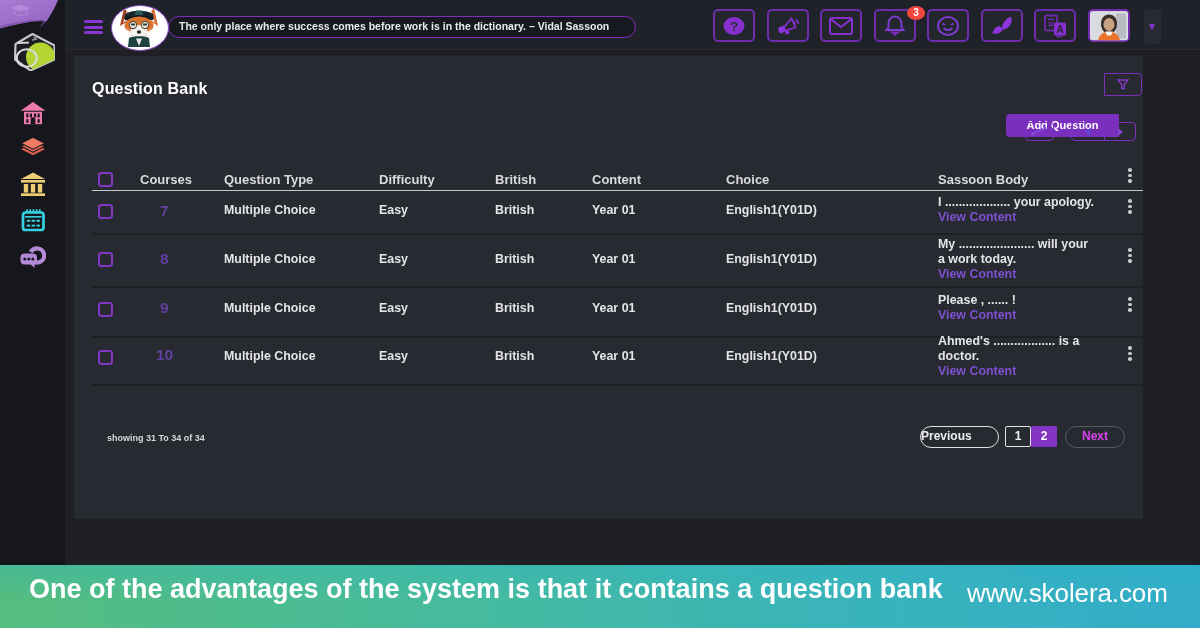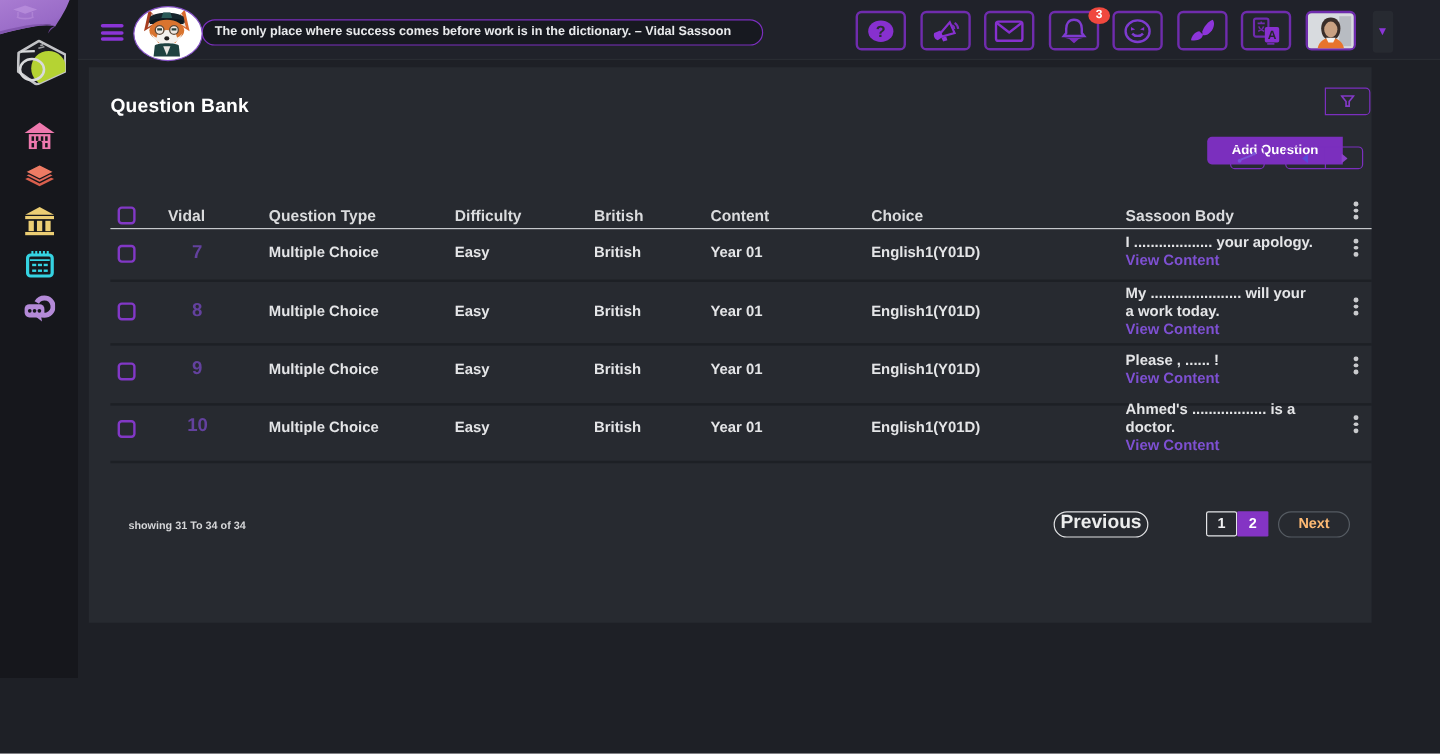--- a/index.html
+++ b/index.html
@@ -37,24 +37,24 @@
   .rline { position:absolute; left:18px; width:1051px; height:1.5px; background:#1d2025; }
   .cbox { position:absolute; left:24px; width:15px; height:15px; border:2px solid #8238c6; border-radius:3.5px; }
   .cell { position:absolute; font-size:12.4px; font-weight:bold; color:#e4e5e7; }
   .num { color:#63419e; font-size:15.5px !important; }
   .vc { color:#7e50d2; }
   .dots3 { position:absolute; left:1054px; width:4px; }
   .dots3 i { display:block; width:3.5px; height:3.5px; border-radius:50%; background:#c9cacd; margin-bottom:2px; }
 
   
   .showing { position:absolute; left:33px; top:377px; font-size:9px; font-weight:bold; color:#d6d7d9;text-align:right; }
-  .prevb { position:absolute; left:804px; top:369.5px; width:79px; height:22px; border:1.8px solid #dfe0e2; border-radius:11px; color:#eceded; font-size:16px; font-weight:bold; text-align:center; line-height:18.5px; }
+  .prevb { position:absolute; left:846px; top:369.5px; width:79px; height:22px; border:1.8px solid #dfe0e2; border-radius:11px; color:#eceded; font-size:12px; font-weight:bold; line-height:18.5px; }
   .pg1 { position:absolute; left:931px; top:370px; width:26px; height:21px; background:#272a30; border:1.8px solid #e4e5e7; border-radius:2px; color:#f0f1f2; font-size:12px; font-weight:bold; text-align:center; line-height:18px; }
   .pg2 { position:absolute; left:957px; top:370px; width:26px; height:21px; background:#8434c4; border-radius:1px; color:#fff; font-size:12px; font-weight:bold; text-align:center; line-height:21px; }
-  .nextb { position:absolute; left:991px; top:369.5px; width:60px; height:22px; border:1.8px solid #555b62; border-radius:11px; color:#fdba74; font-size:12px; font-weight:bold; text-align:center; line-height:18.5px; }
+  .nextb { position:absolute; left:991px; top:369.5px; width:60px; height:22px; border:1.8px solid #555b62; border-radius:11px; color:#d946ef; font-size:12px; font-weight:bold; text-align:center; line-height:18.5px; }
 
   
   .banner { position:absolute; left:0; top:565px; width:1200px; height:63px; background:linear-gradient(180deg, rgba(40,178,200,0.30) 0%, rgba(40,178,200,0.0) 55%), linear-gradient(90deg,#55bd7e 0%, #46bb9e 38%, #3ab4b8 68%, #33adc9 100%); }
   .btext { position:absolute; left:29px; top:9px; font-size:27px; font-weight:bold; color:#fff; letter-spacing:0; }
   .burl { position:absolute; left:967px; top:13px; font-size:26px; color:#fff; letter-spacing:-0.1px; }
 </style>
 </head>
 <body>
 <div class="stage">
 
@@ -269,21 +269,21 @@
         <div class="mid"></div>
       <svg width="6" height="8" viewBox="0 0 6 8" style="position:absolute;left:13px;top:4.5px">
           <path d="M5,0 L0,4 L5,8 Z" fill="#5a48d8"></path>
         </svg>
       <svg width="6" height="8" viewBox="0 0 6 8" style="position:absolute;left:45px;top:4.5px">
           <path d="M1,0 L6,4 L1,8 Z" fill="#8a42c8"></path>
         </svg>
     </div>
 
     <div class="cbox" style="top:116px"></div>
-    <div class="hcell" style="left:66px; top:116px">Vidal</div>
+    <div class="hcell" style="left:66px; top:116px">Courses</div>
     <div class="hcell" style="left:150px; top:116px">Question Type</div>
     <div class="hcell" style="left:305px; top:116px">Difficulty</div>
     <div class="hcell" style="left:421px; top:116px">British</div>
     <div class="hcell" style="left:518px; top:116px">Content</div>
     <div class="hcell" style="left:652px; top:116px">Choice</div>
     <div class="hcell" style="left:864px; top:116px">Sassoon Body</div>
     <div class="dots3" style="top:112px">
         <i></i>
         <i></i>
         <i></i>
@@ -356,14 +356,18 @@
       </div>
     <div class="rline" style="top:328px"></div>
 
     <div class="showing">showing 31 To 34 of 34</div>
     <div class="prevb">Previous</div>
     <div class="pg1">1</div>
     <div class="pg2">2</div>
     <div class="nextb">Next</div>
   </div>
 
+  <div class="banner">
+    <div class="btext">One of the advantages of the system is that it contains a question bank</div>
+    <div class="burl">www.skolera.com</div>
+  </div>
 
 </div>
 
 </body></html>

